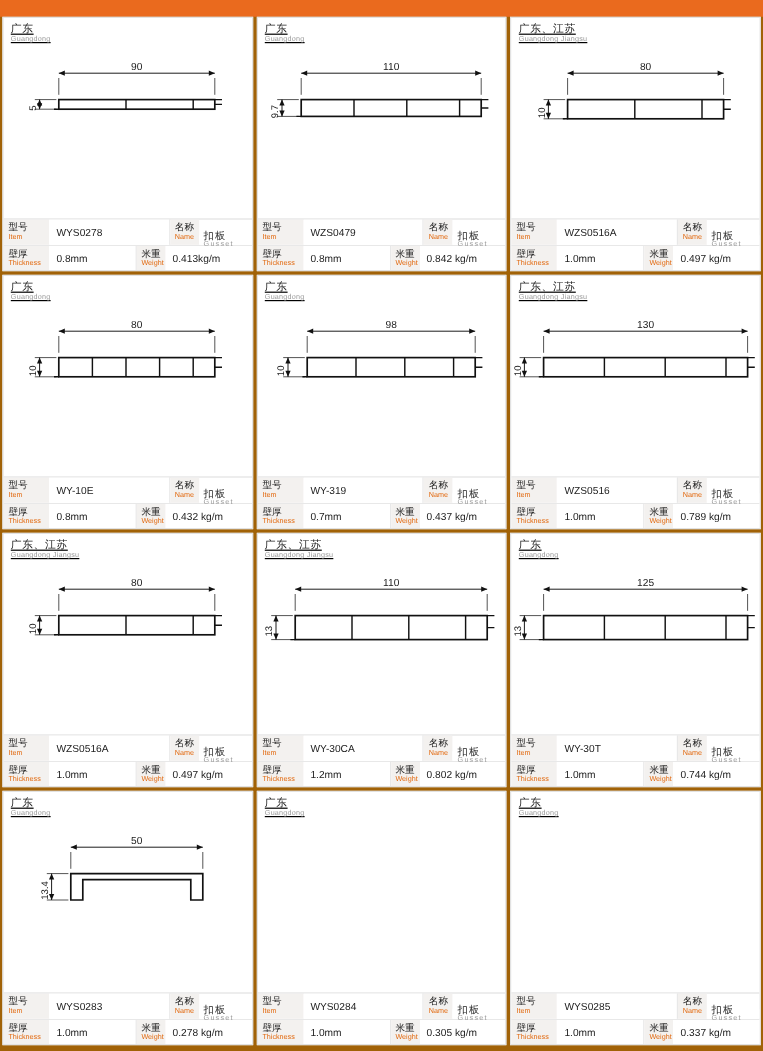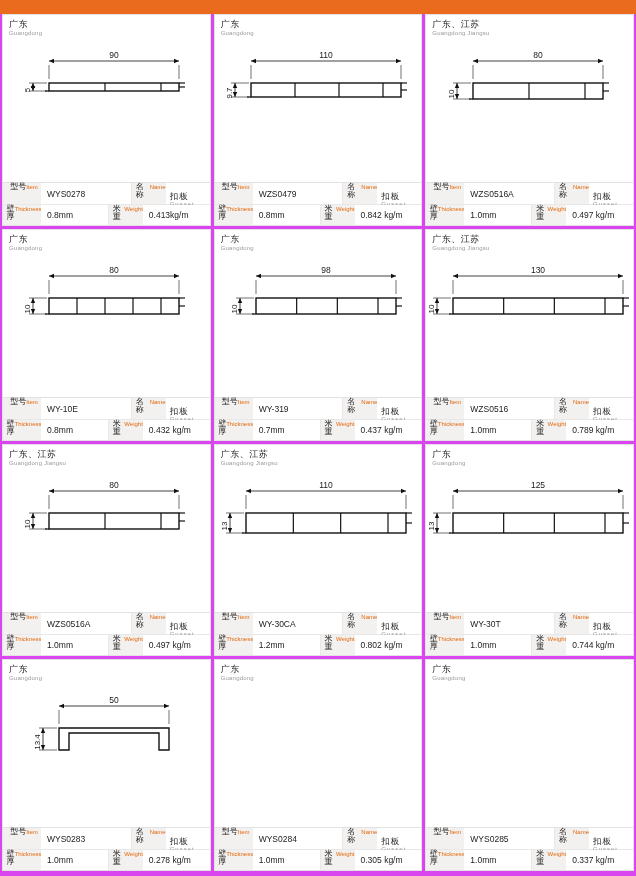--- a/index.html
+++ b/index.html
@@ -6,22 +6,23 @@
   html, body {
     margin: 0; padding: 0;
     width: 636px; height: 876px;
     background: #ffffff;
     font-family: "Liberation Sans", sans-serif;
   }
   #page {
     position: relative;
     width: 636px;
     height: 876px;
-    background: #d946ef;
+    background: #a16207;
     overflow: hidden;
+    text-decoration: underline;
   }
   .top-bar {
     height: 14px;
     background: #ea6a1e;
     width: 100%;
   }
   .grid {
     display: grid;
     grid-template-columns: repeat(3, 1fr);
     column-gap: 3px;
@@ -63,20 +64,21 @@
   .spec-row {
     display: flex;
     height: 21px;
     align-items: stretch;
   }
   .spec-row + .spec-row { border-top: 1px solid #e8e8e8; }
   .lbl {
     width: 38px;
     background: #f3f1ef;
     display: flex;
+    flex-direction: column;
     justify-content: center;
     align-items: flex-start;
     padding-left: 4px;
     line-height: 1;
   }
   .lbl .cn { font-size: 8px; color: #1a1a1a; }
   .lbl .en { font-size: 6px; color: #e2690f; margin-top: 1px; }
   .val {
     flex: 1;
     display: flex;
@@ -85,21 +87,21 @@
     font-size: 8.5px;
     color: #222;
     background: #fff;
   }
   .val.name {
     flex: 0 0 44px;
     padding-left: 4px;
     letter-spacing: 1px;
     margin-top: 13px;
   }
-  .lbl.name-lbl { width: 34px; }
+  .lbl.name-lbl { width: 24px; }
   .sep { width: 1px; background: #e8e8e8; }
   svg text {
     font-family: "Liberation Sans", sans-serif;
     fill: #1a1a1a;
   }
 </style>
 </head>
 <body>
 
 <div id="page">

